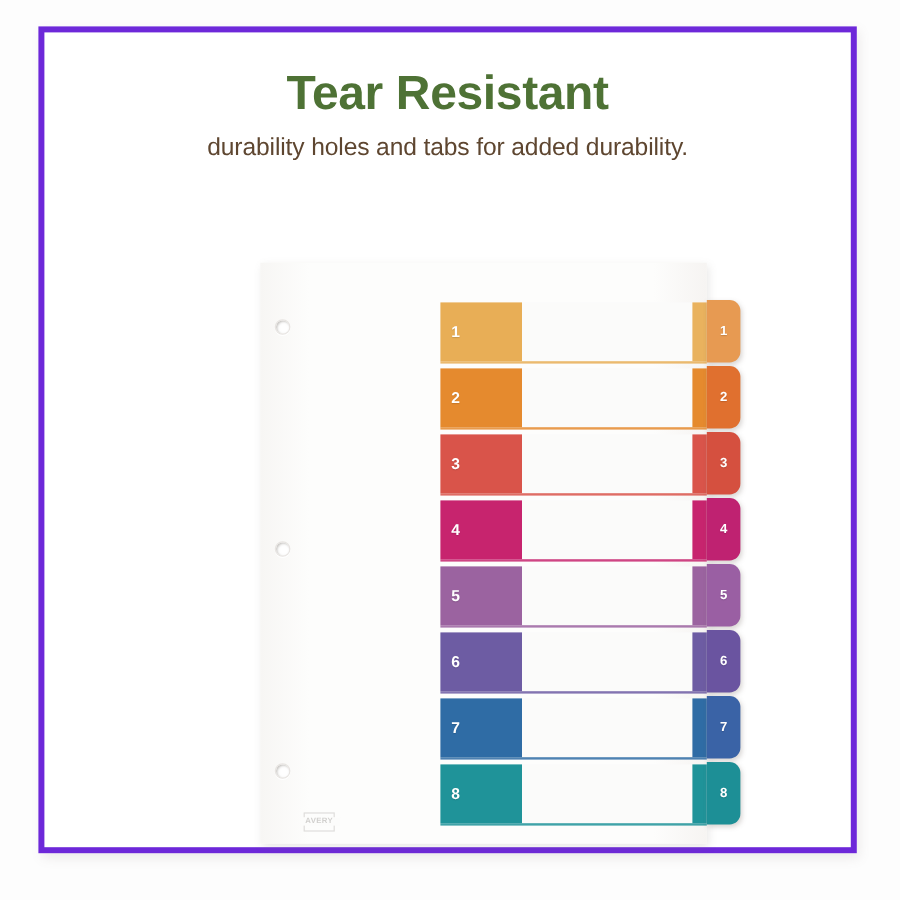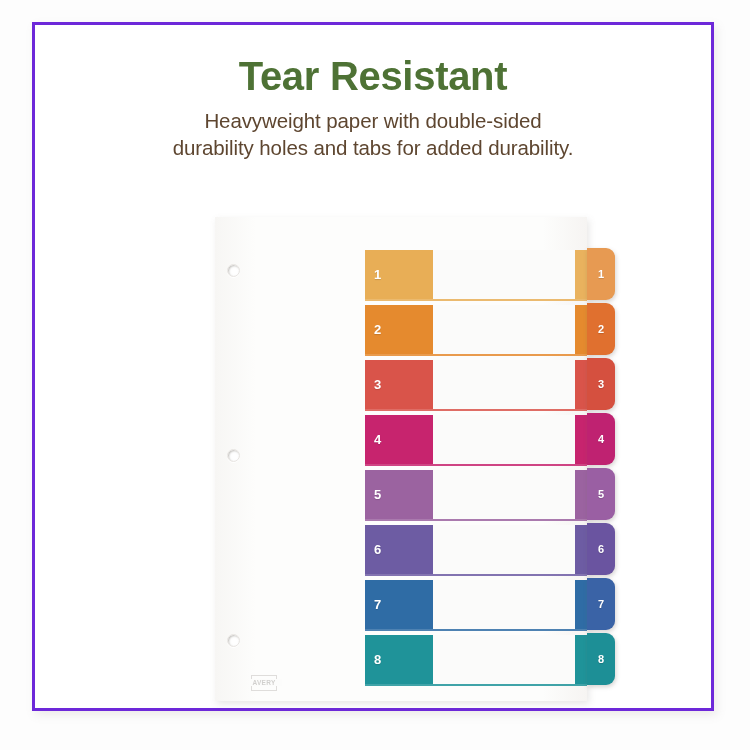--- a/index.html
+++ b/index.html
@@ -22,21 +22,21 @@
   }
 
   
   .product-card {
     position: absolute;
     left: 32px;
     top: 22px;
     width: 682px;
     height: 689px;
     background: #ffffff;
-    border: 3px solid #6d28d9;
+    border: 5px solid #6d28d9;
     box-shadow: 3px 4px 9px rgba(120,110,105,0.13);
     box-sizing: border-box;
   }
 
   
   .headline-block {
     position: absolute;
     left: 0;
     top: 30px;
     width: 100%;
@@ -221,21 +221,20 @@
 </head>
 <body>
 
 <div id="stage">
 
   <div class="product-card">
 
     <div class="headline-block">
       <div class="headline">Tear Resistant</div>
       <div class="subhead">
-        <div>Heavyweight paper with double-sided</div>
         <div>durability holes and tabs for added durability.</div>
       </div>
     </div>
 
     <div class="sheet-wrap">
 
       <div class="sheet"></div>
       <div class="sheet-inner-shade"></div>
 
       <div class="hole h1"></div>

